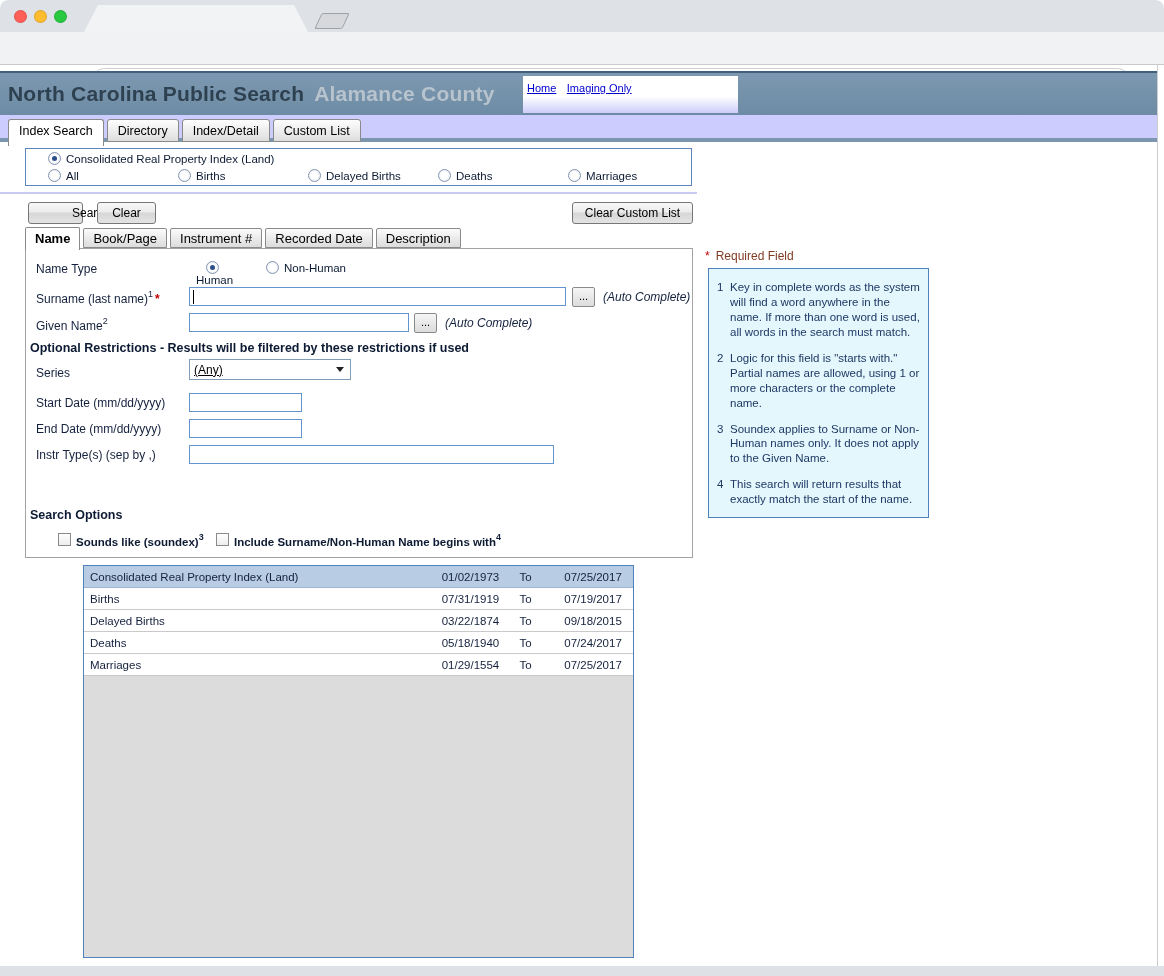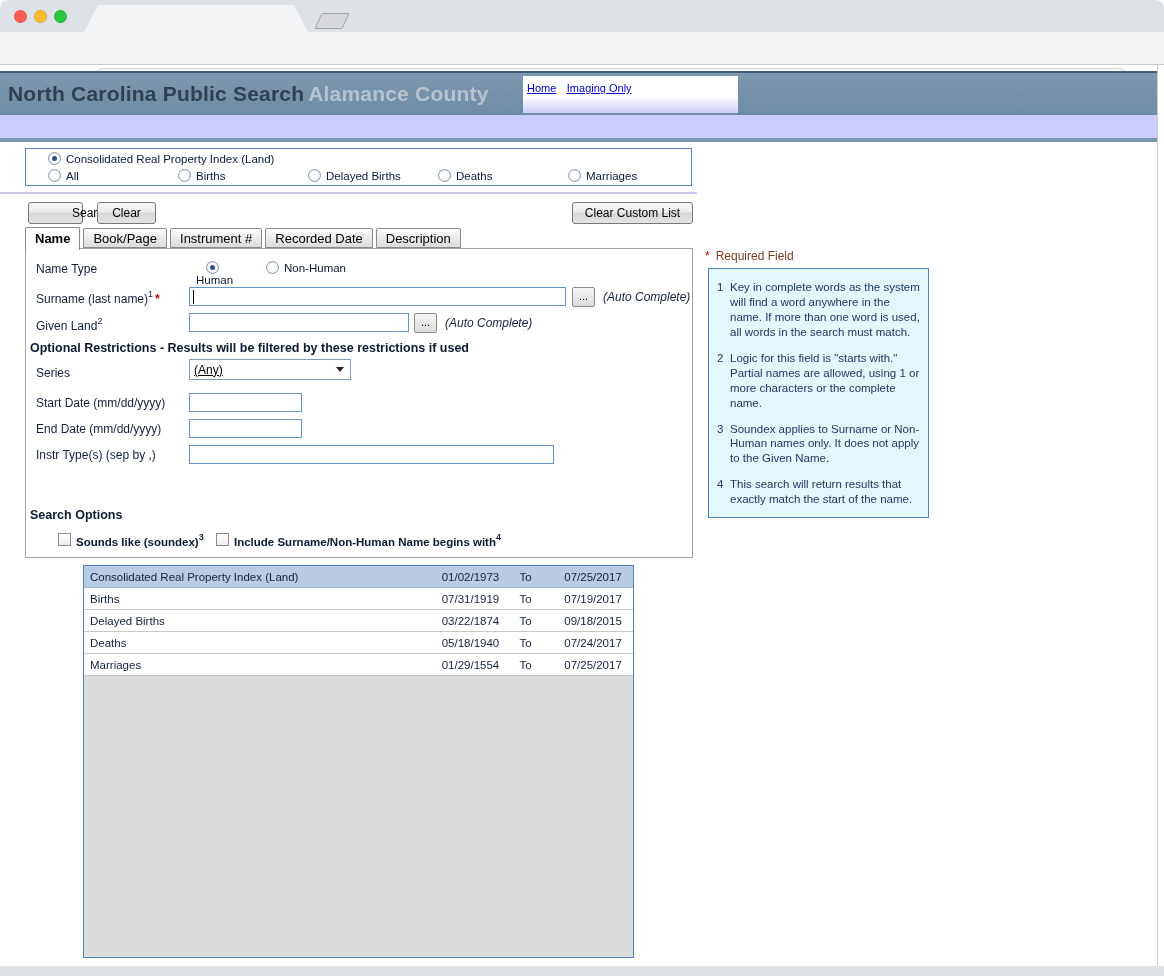--- a/index.html
+++ b/index.html
@@ -33,21 +33,21 @@
   .kebab { position:absolute; left:1144px; top:38px; width:14px; height:20px;
            display:flex; flex-direction:column; align-items:center; justify-content:center; gap:3px; }
   .kebab i { width:3px; height:3px; border-radius:50%; background:#5f6368; }
 
   
   .site-header { position:absolute; left:0; top:71px; width:1157px; height:44px;
                  background:linear-gradient(#7d99b1,#6e8ba5);
                  border-top:2px solid #42607b; }
   .site-title { position:absolute; left:8px; top:9px; font-size:21px; font-weight:bold;
                 color:#2e4150; letter-spacing:0.2px; }
-  .site-county { font-size:21px; font-weight:bold; color:#b7c3cd; margin-left:4px; }
+  .site-county { font-size:21px; font-weight:bold; color:#b7c3cd; margin-left:10px; }
   .links-box { position:absolute; left:523px; top:76px; width:215px; height:37px;
                background:linear-gradient(#ffffff 55%, #cdcdfb); padding:2px 4px; }
   .links-box a { font-size:11px; color:#0000cc; text-decoration:underline; margin-right:6px; }
 
   
   .lavender { position:absolute; left:0; top:115px; width:1157px; height:27px;
               background:#ccccff; border-bottom:4px solid #7b96ae; }
   .main-tabs { position:absolute; left:8px; top:119px; display:flex; align-items:flex-end; z-index:3; }
   .mtab { height:23px; padding:0 10px; display:flex; align-items:center; font-size:12.5px;
           color:#000; background:linear-gradient(#fdfdfd,#dedede); border:1px solid #8a8a8a;
@@ -155,20 +155,26 @@
     <div class="site-title">
       <span>North Carolina Public Search</span><span class="site-county">Alamance County</span>
     </div>
   </div>
   <div class="links-box">
     <a href="#">Home</a>
     <a href="#">Imaging Only</a>
   </div>
 
   <div class="lavender"></div>
+  <div class="main-tabs">
+    <div class="mtab active">Index Search</div>
+    <div class="mtab">Directory</div>
+    <div class="mtab">Index/Detail</div>
+    <div class="mtab">Custom List</div>
+  </div>
 
   <div class="content"></div>
 
   <div class="radio-box">
     <div class="radio-item" style="left:22px; top:3px;">
       <span class="radio checked"></span>
       <span>Consolidated Real Property Index (Land)</span>
     </div>
     <div class="radio-item" style="left:22px; top:20px;">
       <span class="radio"></span>
@@ -221,21 +227,21 @@
     <div class="fp fp-label" style="left:10px; top:41px;">
       <span>Surname (last name)</span><sup class="note">1</sup><span class="req">*</span>
     </div>
     <div class="tinput" style="left:163px; top:38px; width:377px;">
       <span class="caret"></span>
     </div>
     <div class="dots-btn" style="left:546px; top:38px;">...</div>
     <div class="autocomp" style="left:577px; top:41px;">(Auto Complete)</div>
 
     <div class="fp fp-label" style="left:10px; top:68px;">
-      <span>Given Land</span><sup class="note">2</sup>
+      <span>Given Name</span><sup class="note">2</sup>
     </div>
     <div class="tinput" style="left:163px; top:64px; width:220px;"></div>
     <div class="dots-btn" style="left:388px; top:64px;">...</div>
     <div class="autocomp" style="left:419px; top:67px;">(Auto Complete)</div>
 
     <div class="fp heading" style="left:4px; top:92px;">Optional Restrictions - Results will be filtered by these restrictions if used</div>
 
     <div class="fp fp-label" style="left:10px; top:117px;">Series</div>
     <div class="select" style="left:163px; top:110px; width:162px;">
       <span>(Any)</span>

